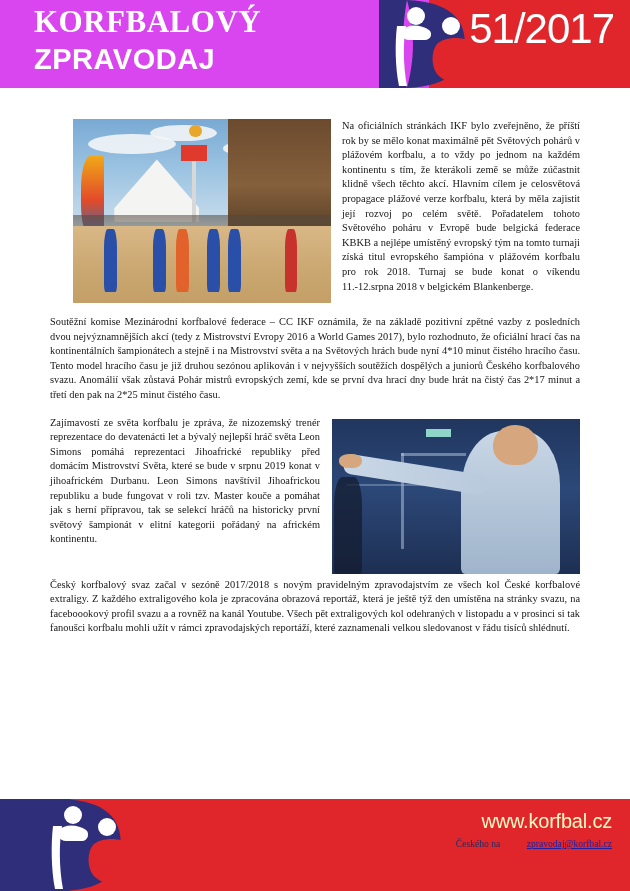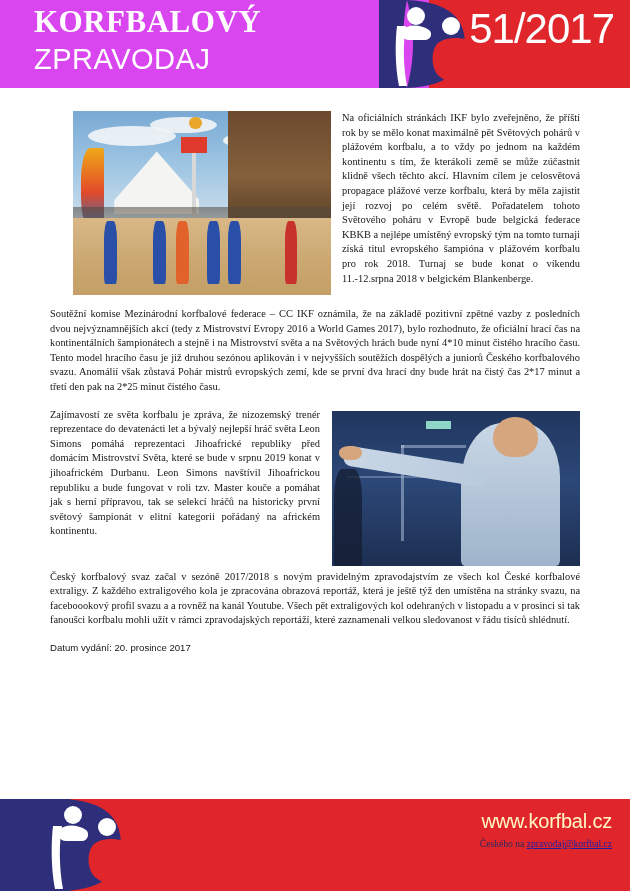--- a/index.html
+++ b/index.html
@@ -56,41 +56,41 @@
   }
   .title-line1 {
     font-family: "Liberation Serif", serif;
     font-weight: bold;
     font-size: 31px;
     letter-spacing: 0.5px;
     display: block;
   }
   .title-line2 {
     font-family: "Liberation Sans", sans-serif;
-    font-weight: normal;
+    font-weight: bold;
     font-size: 29px;
     letter-spacing: 0.5px;
     display: block;
     margin-top: 8px;
   }
   .issue-number {
     position: absolute;
     right: 16px;
     top: 8px;
     font-family: "Liberation Sans", sans-serif;
     font-size: 42px;
     color: #ffffff;
     letter-spacing: -1px;
     line-height: 1;
   }
 
   
   .content {
     position: relative;
-    padding: 0 50px;
+    padding: 8px 50px;
     box-sizing: border-box;
     width: 630px;
   }
 
   p.body-text {
     font-family: "Liberation Serif", serif;
     font-size: 10.4px;
     line-height: 14.6px;
     text-align: justify;
     margin: 0 0 13px 0;
@@ -185,20 +185,21 @@
     text-align: right;
     font-family: "Liberation Serif", serif;
     font-size: 9.6px;
     color: #2a2a5e;
     line-height: 14px;
   }
   .footer-cta .line2 { white-space: nowrap; }
   .footer-mail {
     color: #2020a0;
     text-decoration: underline;
+    margin-left: 24px;
   }
 
   
   .ph-sky {
     position: absolute; left: 0; top: 0; width: 100%; height: 62%;
     background: linear-gradient(to bottom, #79a9d4 0%, #9cc4e2 45%, #cfe0ec 100%);
   }
   .ph-cloud {
     position: absolute; background: #f2f5f7; border-radius: 50%; opacity: .9;
   }
@@ -363,21 +364,20 @@
         <div class="cph-arm"></div>
         <div class="cph-hand"></div>
       </div>
 
       <p class="body-text">Zajímavostí ze světa korfbalu je zpráva, že nizozemský trenér reprezentace do devatenácti let a bývalý nejlepší hráč světa Leon Simons pomáhá reprezentaci Jihoafrické republiky před domácím Mistrovství Světa, které se bude v srpnu 2019 konat v jihoafrickém Durbanu. Leon Simons navštívil Jihoafrickou republiku a bude fungovat v roli tzv. Master kouče a pomáhat jak s herní přípravou, tak se selekcí hráčů na historicky první světový šampionát v elitní kategorii pořádaný na africkém kontinentu.</p>
       <div class="clear"></div>
     </div>
 
     <div class="block-four">
       <p class="body-text">Český korfbalový svaz začal v sezóně 2017/2018 s novým pravidelným zpravodajstvím ze všech kol České korfbalové extraligy. Z každého extraligového kola je zpracována obrazová reportáž, která je ještě týž den umístěna na stránky svazu, na faceboookový profil svazu a a rovněž na kanál Youtube. Všech pět extraligových kol odehraných v listopadu a v prosinci si tak fanoušci korfbalu mohli užít v rámci zpravodajských reportáží, které zaznamenali velkou sledovanost v řádu tisíců shlédnutí.</p>
-      <p class="issue-date">Datum vydání: 20. prosince 2017</p>
     </div>
 
   </div>
 
   <div class="footer">
     <div class="footer-navy"></div>
 
     <div class="footer-logo">
       <svg width="108" height="92" viewBox="0 0 108 92" xmlns="http://www.w3.org/2000/svg">
         <path d="M0 0 H30 C30 0 26 22 26 46 C26 70 30 92 30 92 H0 Z" fill="#2e2e7a"></path>

